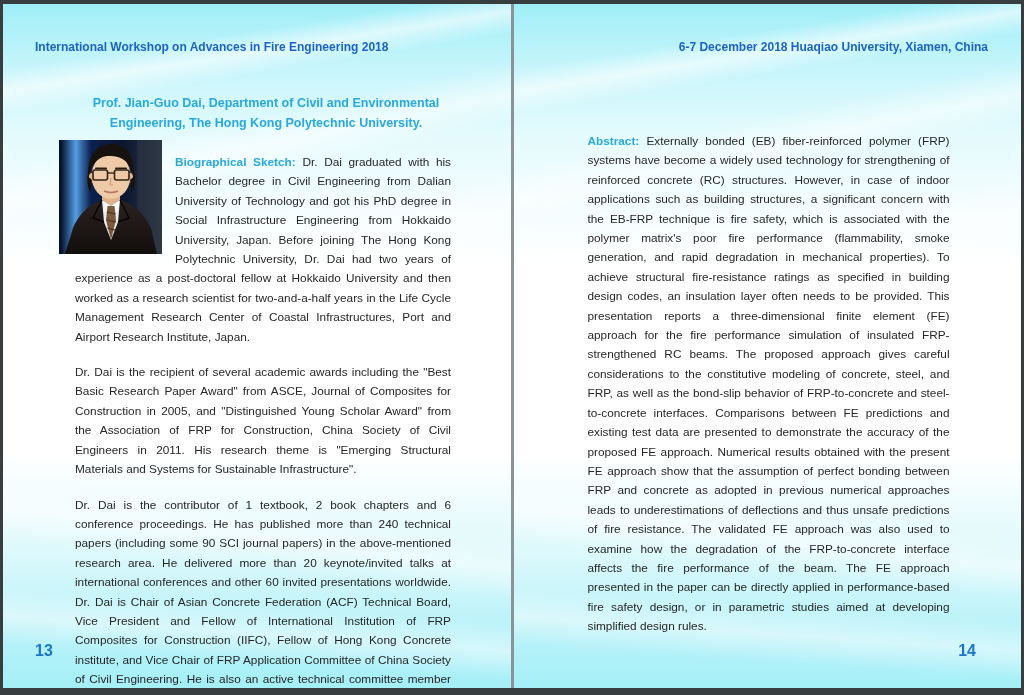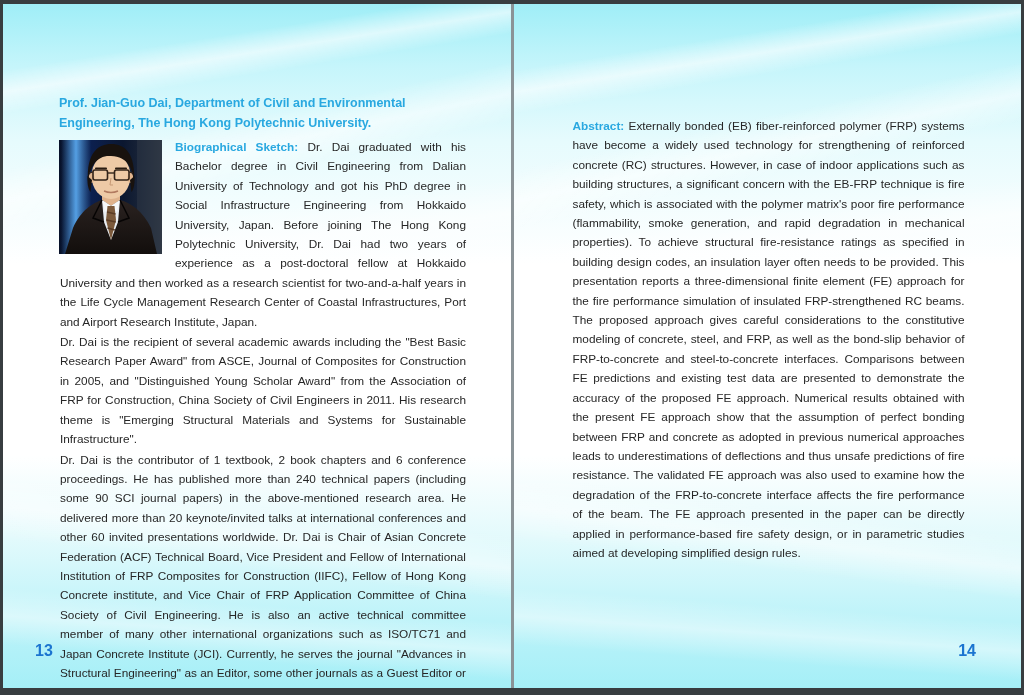--- a/index.html
+++ b/index.html
@@ -38,37 +38,38 @@
     white-space:nowrap;z-index:2;
   }
   .pg-title{
     position:absolute;font-size:12.5px;font-weight:bold;color:#29a8e0;
     line-height:20px;z-index:2;
   }
   .body-text{
     position:absolute;font-size:11.8px;line-height:19.4px;color:#262626;
     text-align:justify;z-index:2;
   }
-  .body-text p{margin:1px;}
+  .body-text p{margin:16px;}
   .inline-label{font-weight:bold;color:#29a8e0;}
   .page-num{
     position:absolute;bottom:28px;font-size:16px;font-weight:bold;color:#1b74d0;z-index:2;
   }
   .photo{
     float:left;width:103px;height:114px;margin:3px 13px 8px 0;display:block;
   }
 </style>
 </head>
 <body>
 
 <div class="spread">
 
   <div class="page">
+    <div class="pg-header" style="left:32px;">International Workshop on Advances in Fire Engineering 2018</div>
 
-    <div class="pg-title" style="left:56px;top:89px;width:414px;">Prof. Jian-Guo Dai, Department of Civil and Environmental Engineering, The Hong Kong Polytechnic University.</div>
+    <div class="pg-title" style="left:56px;top:89px;width:414px;text-align:center;">Prof. Jian-Guo Dai, Department of Civil and Environmental Engineering, The Hong Kong Polytechnic University.</div>
 
     <div class="body-text" style="left:56px;top:133px;width:408px;">
       <svg class="photo" viewBox="0 0 103 114" xmlns="http://www.w3.org/2000/svg" preserveAspectRatio="none">
         <defs>
           <linearGradient id="bgG" x1="0" y1="0" x2="1" y2="0">
             <stop offset="0" stop-color="#071129"></stop>
             <stop offset="0.30" stop-color="#0c2050"></stop>
             <stop offset="0.62" stop-color="#0b1730"></stop>
             <stop offset="1" stop-color="#2a3340"></stop>
           </linearGradient>
@@ -126,20 +127,21 @@
       <p>Dr. Dai is the recipient of several academic awards including the "Best Basic Research Paper Award" from ASCE, Journal of Composites for Construction in 2005, and "Distinguished Young Scholar Award" from the Association of FRP for Construction, China Society of Civil Engineers in 2011. His research theme is "Emerging Structural Materials and Systems for Sustainable Infrastructure".</p>
       <p>Dr. Dai is the contributor of 1 textbook, 2 book chapters and 6 conference proceedings. He has published more than 240 technical papers (including some 90 SCI journal papers) in the above-mentioned research area. He delivered more than 20 keynote/invited talks at international conferences and other 60 invited presentations worldwide. Dr. Dai is Chair of Asian Concrete Federation (ACF) Technical Board, Vice President and Fellow of International Institution of FRP Composites for Construction (IIFC), Fellow of Hong Kong Concrete institute, and Vice Chair of FRP Application Committee of China Society of Civil Engineering. He is also an active technical committee member of many other international organizations such as ISO/TC71 and Japan Concrete Institute (JCI). Currently, he serves the journal "Advances in Structural Engineering" as an Editor, some other journals as a Guest Editor or an Editorial Board Member, and more than 50 international journals as a referee.</p>
     </div>
 
     <div class="page-num" style="left:32px;">13</div>
   </div>
 
   <div class="divider"></div>
 
   <div class="page">
+    <div class="pg-header" style="right:33px;">6-7 December 2018 Huaqiao University, Xiamen, China</div>
 
 
     <div class="body-text" style="left:58px;top:112px;width:394px;">
       <p><span class="inline-label">Abstract:</span> <span>Externally bonded (EB) fiber-reinforced polymer (FRP) systems have become a widely used technology for strengthening of reinforced concrete (RC) structures. However, in case of indoor applications such as building structures, a significant concern with the EB-FRP technique is fire safety, which is associated with the polymer matrix's poor fire performance (flammability, smoke generation, and rapid degradation in mechanical properties). To achieve structural fire-resistance ratings as specified in building design codes, an insulation layer often needs to be provided. This presentation reports a three-dimensional finite element (FE) approach for the fire performance simulation of insulated FRP-strengthened RC beams. The proposed approach gives careful considerations to the constitutive modeling of concrete, steel, and FRP, as well as the bond-slip behavior of FRP-to-concrete and steel-to-concrete interfaces. Comparisons between FE predictions and existing test data are presented to demonstrate the accuracy of the proposed FE approach. Numerical results obtained with the present FE approach show that the assumption of perfect bonding between FRP and concrete as adopted in previous numerical approaches leads to underestimations of deflections and thus unsafe predictions of fire resistance. The validated FE approach was also used to examine how the degradation of the FRP-to-concrete interface affects the fire performance of the beam. The FE approach presented in the paper can be directly applied in performance-based fire safety design, or in parametric studies aimed at developing simplified design rules.</span></p>
     </div>
 
     <div class="page-num" style="right:45px;">14</div>
   </div>
 
 </div>

